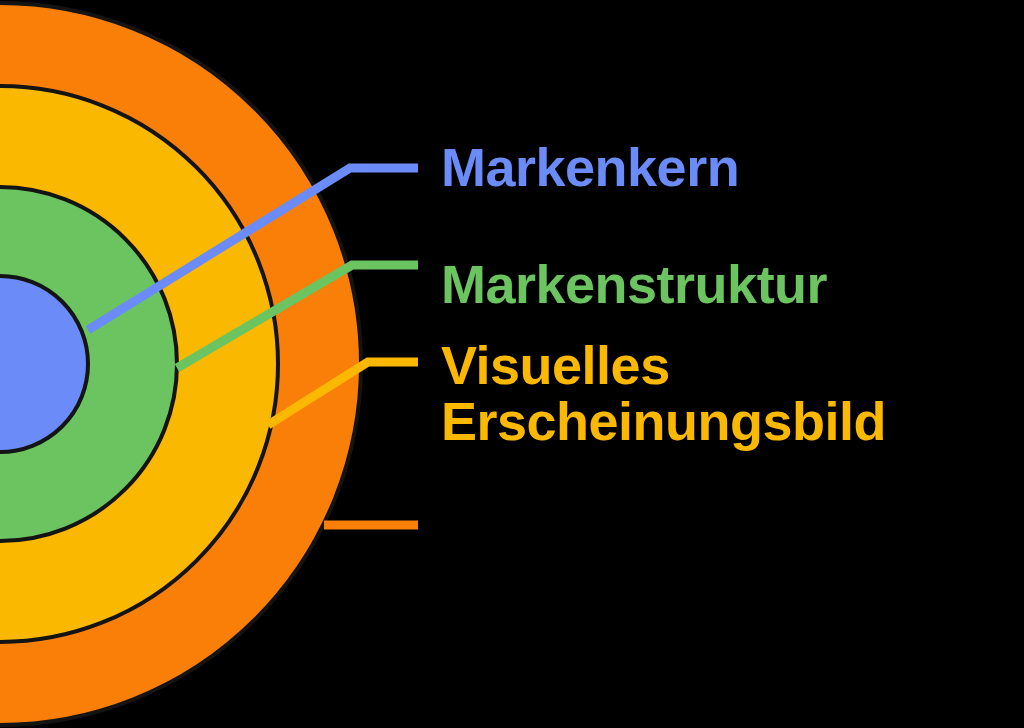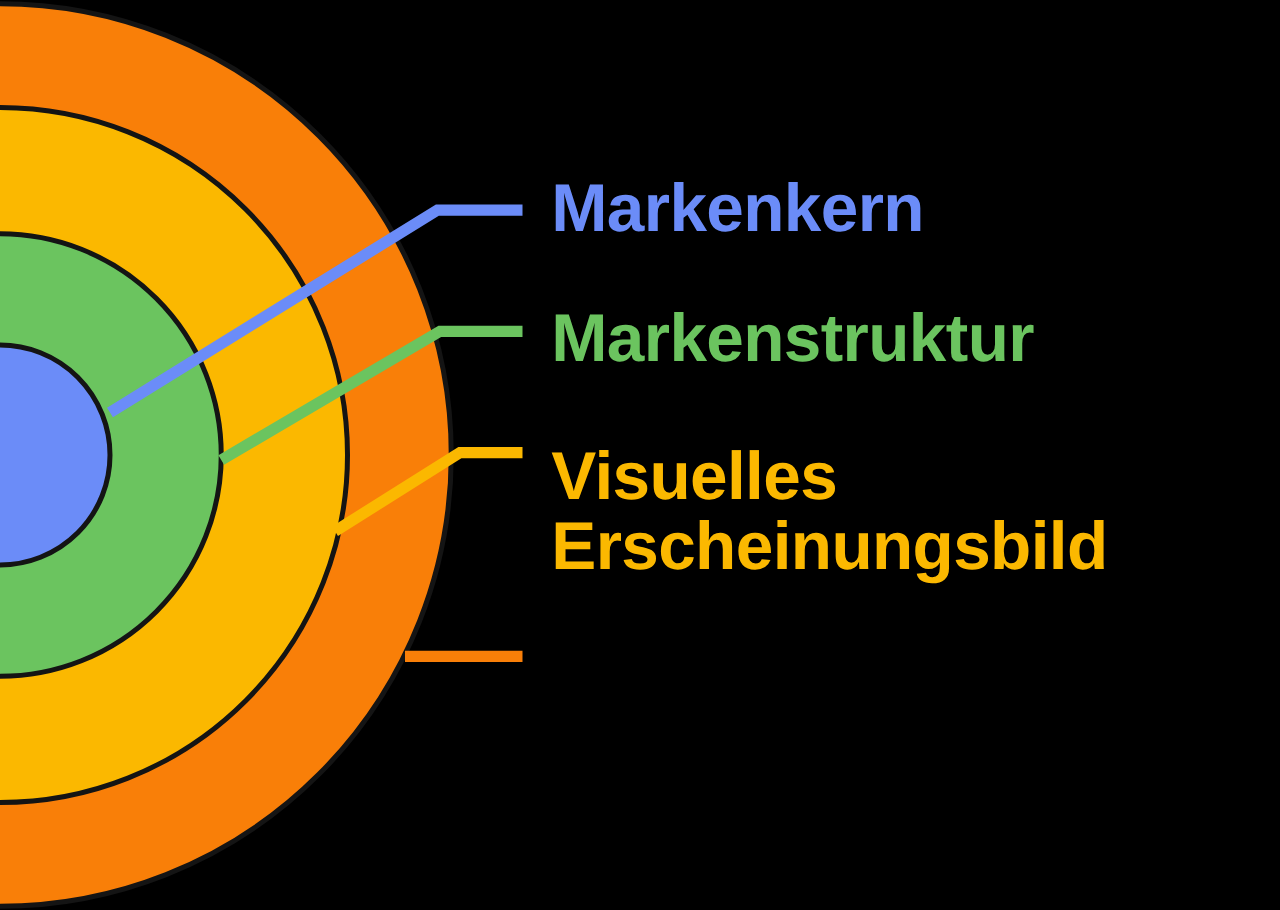--- a/index.html
+++ b/index.html
@@ -40,22 +40,22 @@
     left: 441px;
     font-family: "Liberation Sans", sans-serif;
     font-weight: 700;
     font-size: 54px;
     line-height: 1.04;
     letter-spacing: -0.5px;
     white-space: pre-line;
     margin: 0;
   }
   .label-markenkern     { top: 139px; color: #6B8CF8; }
-  .label-markenstruktur { top: 243px; color: #6BC45F; text-align: center; }
-  .label-visuelles      { top: 337px; color: #FBB800; margin-top: 16px; }
+  .label-markenstruktur { top: 256px; color: #6BC45F; text-align: center; }
+  .label-visuelles      { top: 337px; color: #FBB800; }
   .label-kommunikation  { top: 497px; color: #F97F08; }
 </style>
 </head>
 <body style="background: rgb(0, 0, 0);">
 
 <div id="stage" style="background: #701a75;">
 
   <svg id="diagram-svg" viewBox="0 0 1024 728">
     <rect x="0" y="0" width="1024" height="728" fill="#000000"></rect>
 

